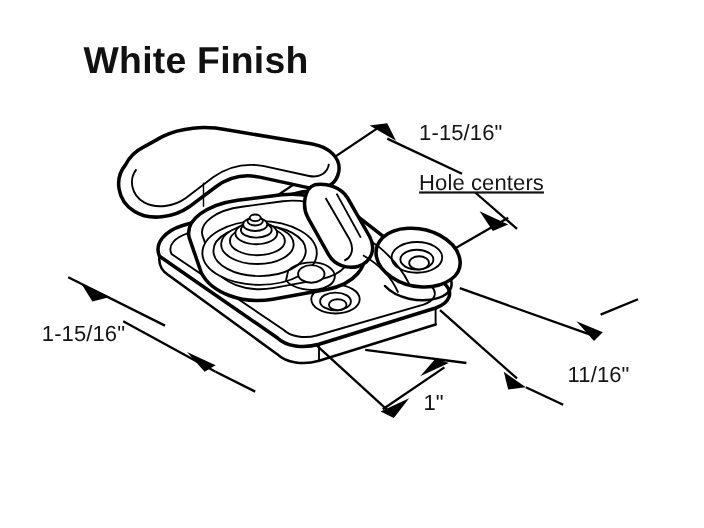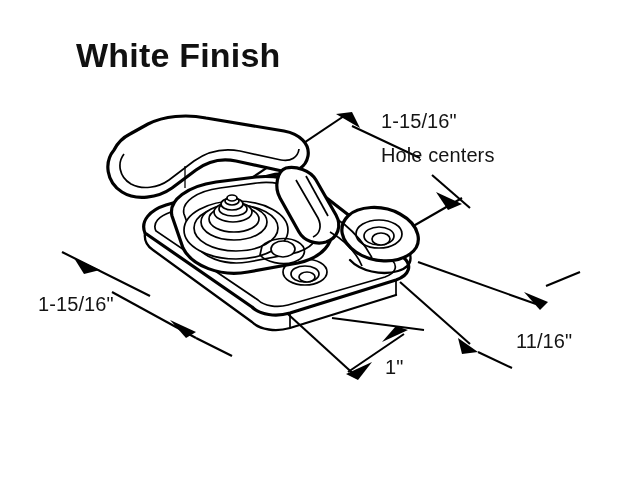--- a/index.html
+++ b/index.html
@@ -35,21 +35,21 @@
   }
   .dim-label {
     position: absolute;
     font-size: 20px;
     font-weight: normal;
     color: #141414;
     white-space: nowrap;
     letter-spacing: 0.1px;
   }
   #label-hole-centers-value { left: 381px; top: 110px; }
-  #label-hole-centers-sub   { left: 381px; top: 144px; }
+  #label-hole-centers-sub   { left: 381px; top: 156px; text-decoration: underline; }
   #label-width-left         { left: 38px;  top: 293px; }
   #label-depth-right        { left: 516px; top: 330px; }
   #label-offset-bottom      { left: 385px; top: 356px; }
 
   #artwork {
     position: absolute;
     left: 0;
     top: 0;
   }
   .ln     { fill: none; stroke: #000000; stroke-width: 1.7; }

